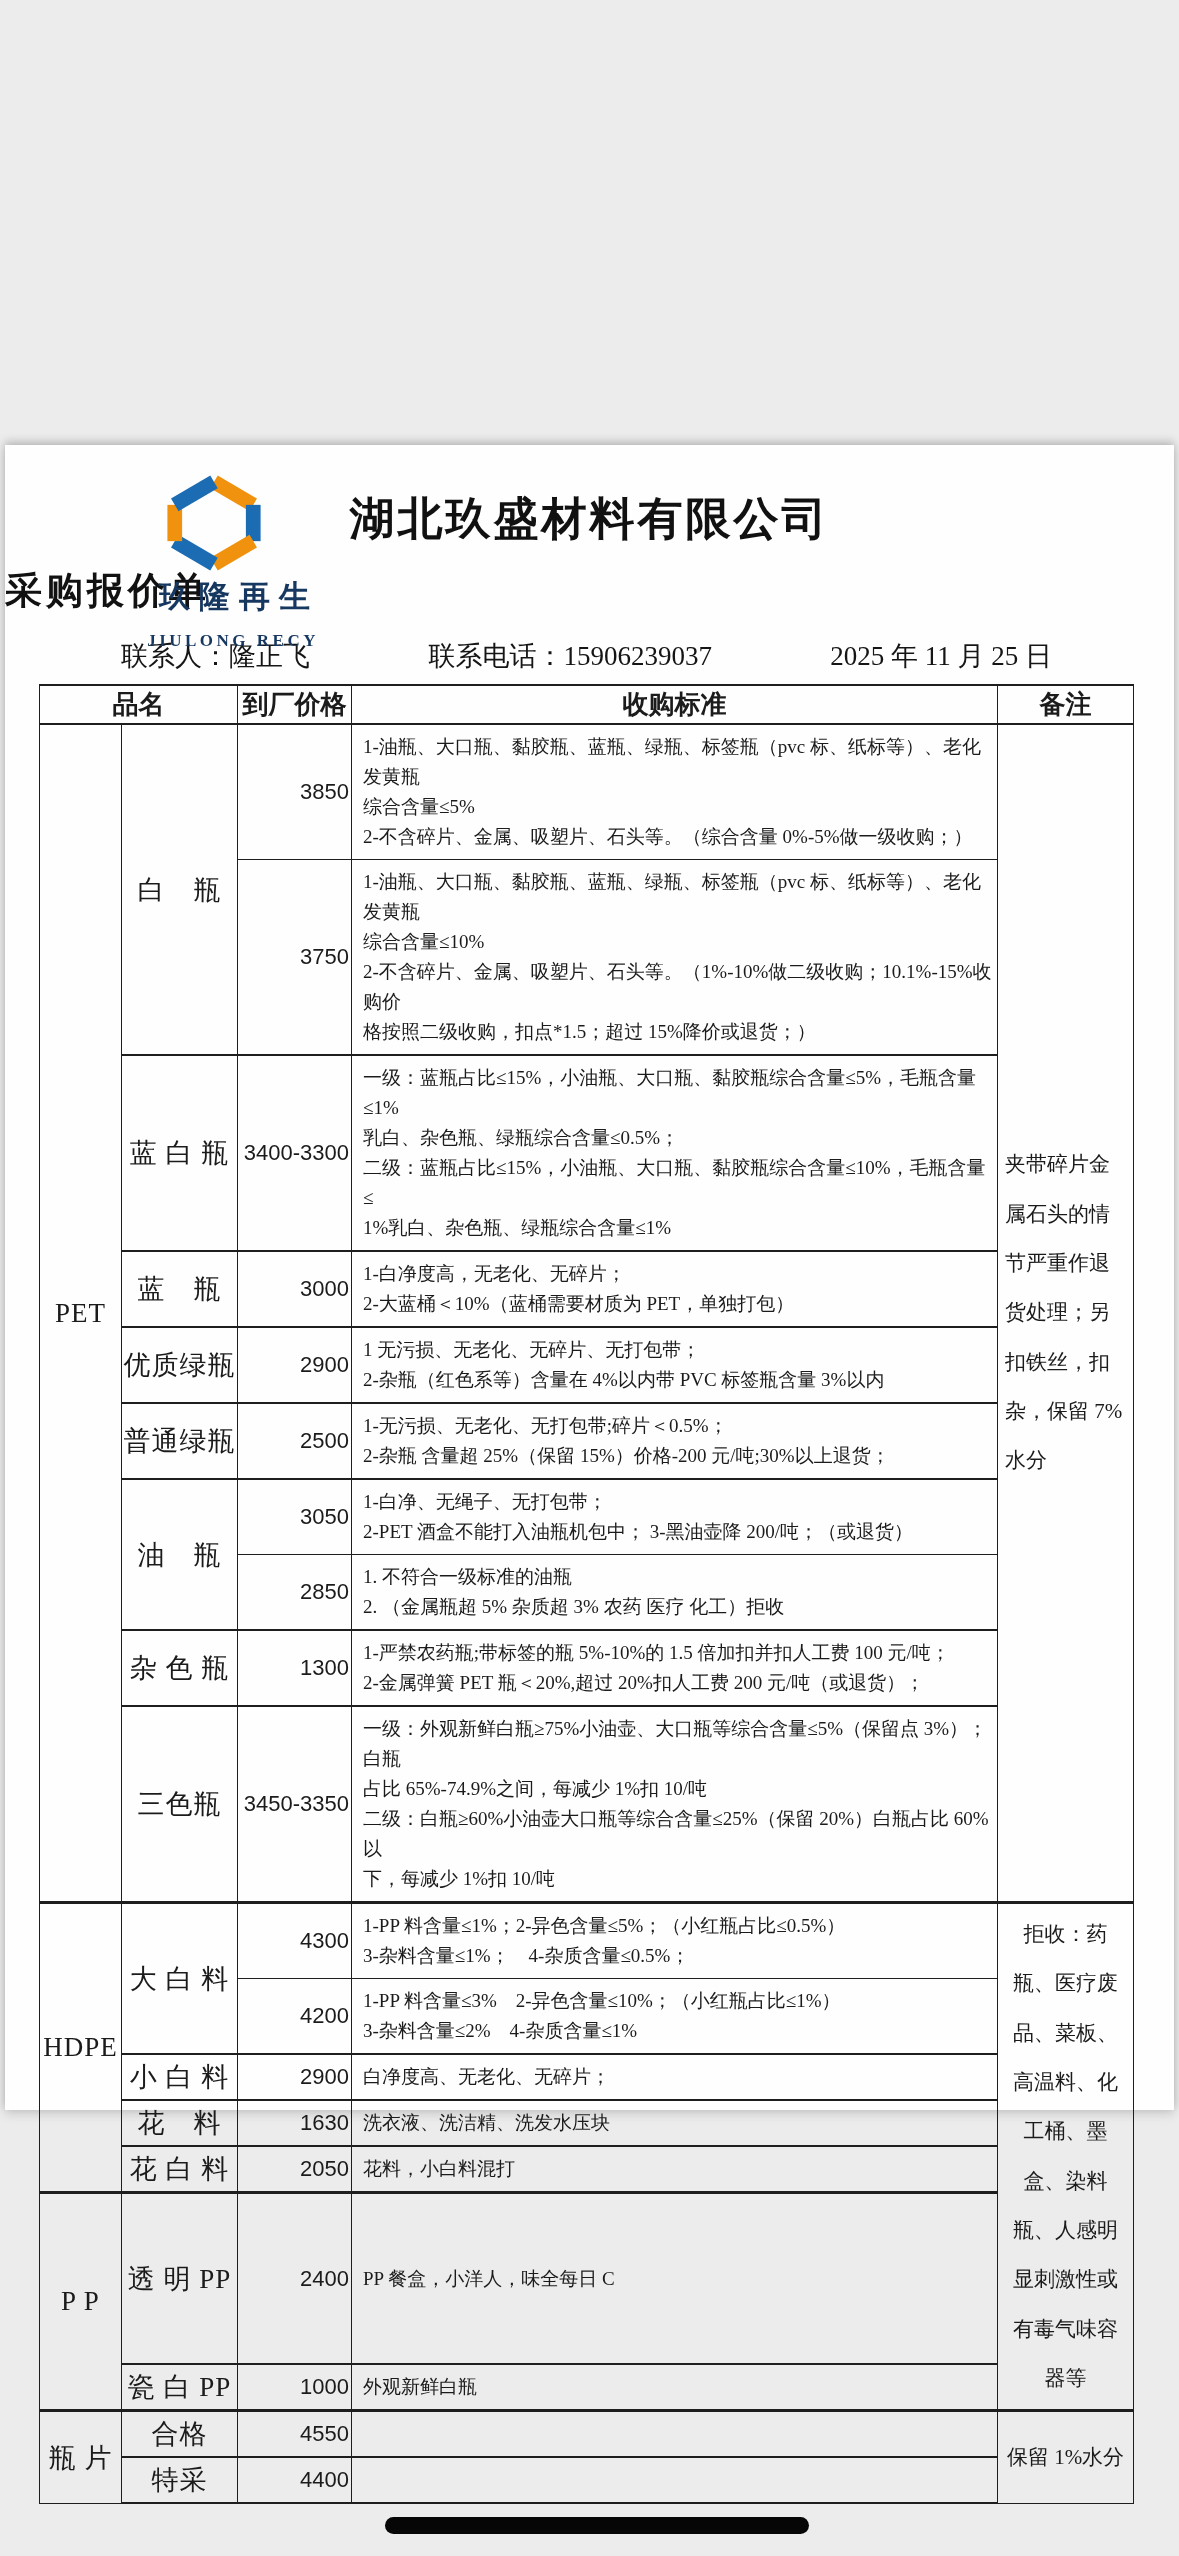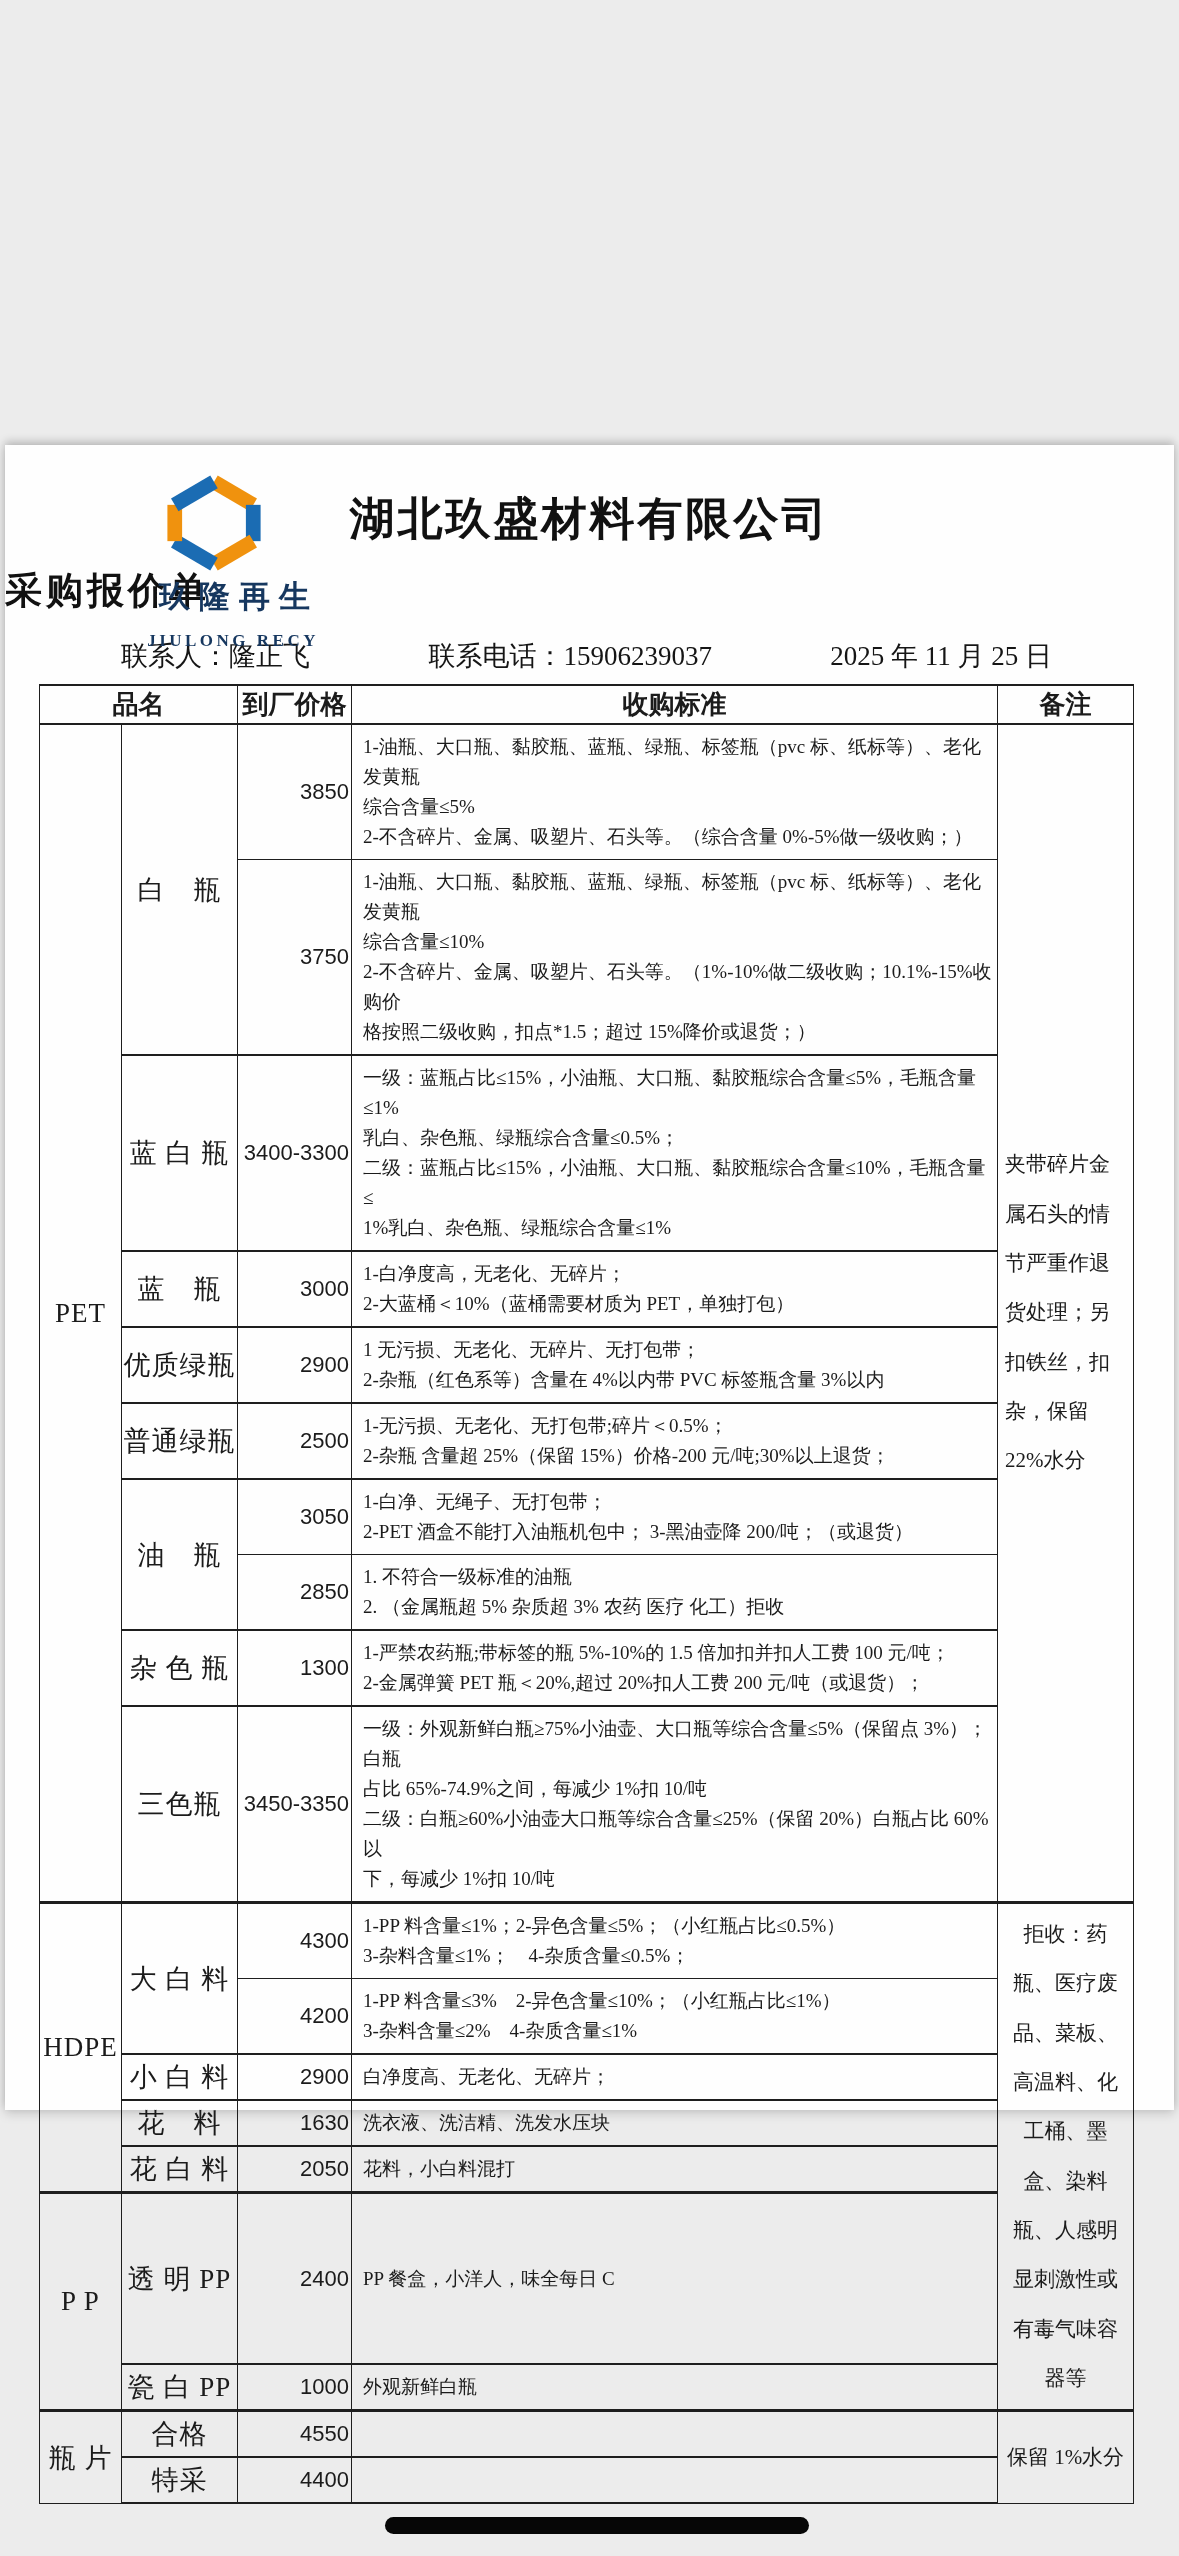--- a/index.html
+++ b/index.html
@@ -126,21 +126,21 @@
       </tr>
     </thead>
     <tbody>
         <tr>
           <td rowspan="10" class="group">PET</td>
           <td rowspan="2" class="name">白　瓶</td>
           <td class="price">3850</td>
           <td class="std">1-油瓶、大口瓶、黏胶瓶、蓝瓶、绿瓶、标签瓶（pvc 标、纸标等）、老化发黄瓶
 综合含量≤5%
 2-不含碎片、金属、吸塑片、石头等。（综合含量 0%-5%做一级收购；）</td>
-          <td rowspan="10" class="remark-left">夹带碎片金属石头的情节严重作退货处理；另扣铁丝，扣杂，保留 22%水分</td>
+          <td rowspan="10" class="remark-left">夹带碎片金属石头的情节严重作退货处理；另扣铁丝，扣杂，保留 7%水分</td>
         </tr>
         <tr>
           <td class="price">3750</td>
           <td class="std">1-油瓶、大口瓶、黏胶瓶、蓝瓶、绿瓶、标签瓶（pvc 标、纸标等）、老化发黄瓶
 综合含量≤10%
 2-不含碎片、金属、吸塑片、石头等。（1%-10%做二级收购；10.1%-15%收购价
 格按照二级收购，扣点*1.5；超过 15%降价或退货；）</td>
         </tr>
         <tr class="sec2">
           <td class="name">蓝 白 瓶</td>

